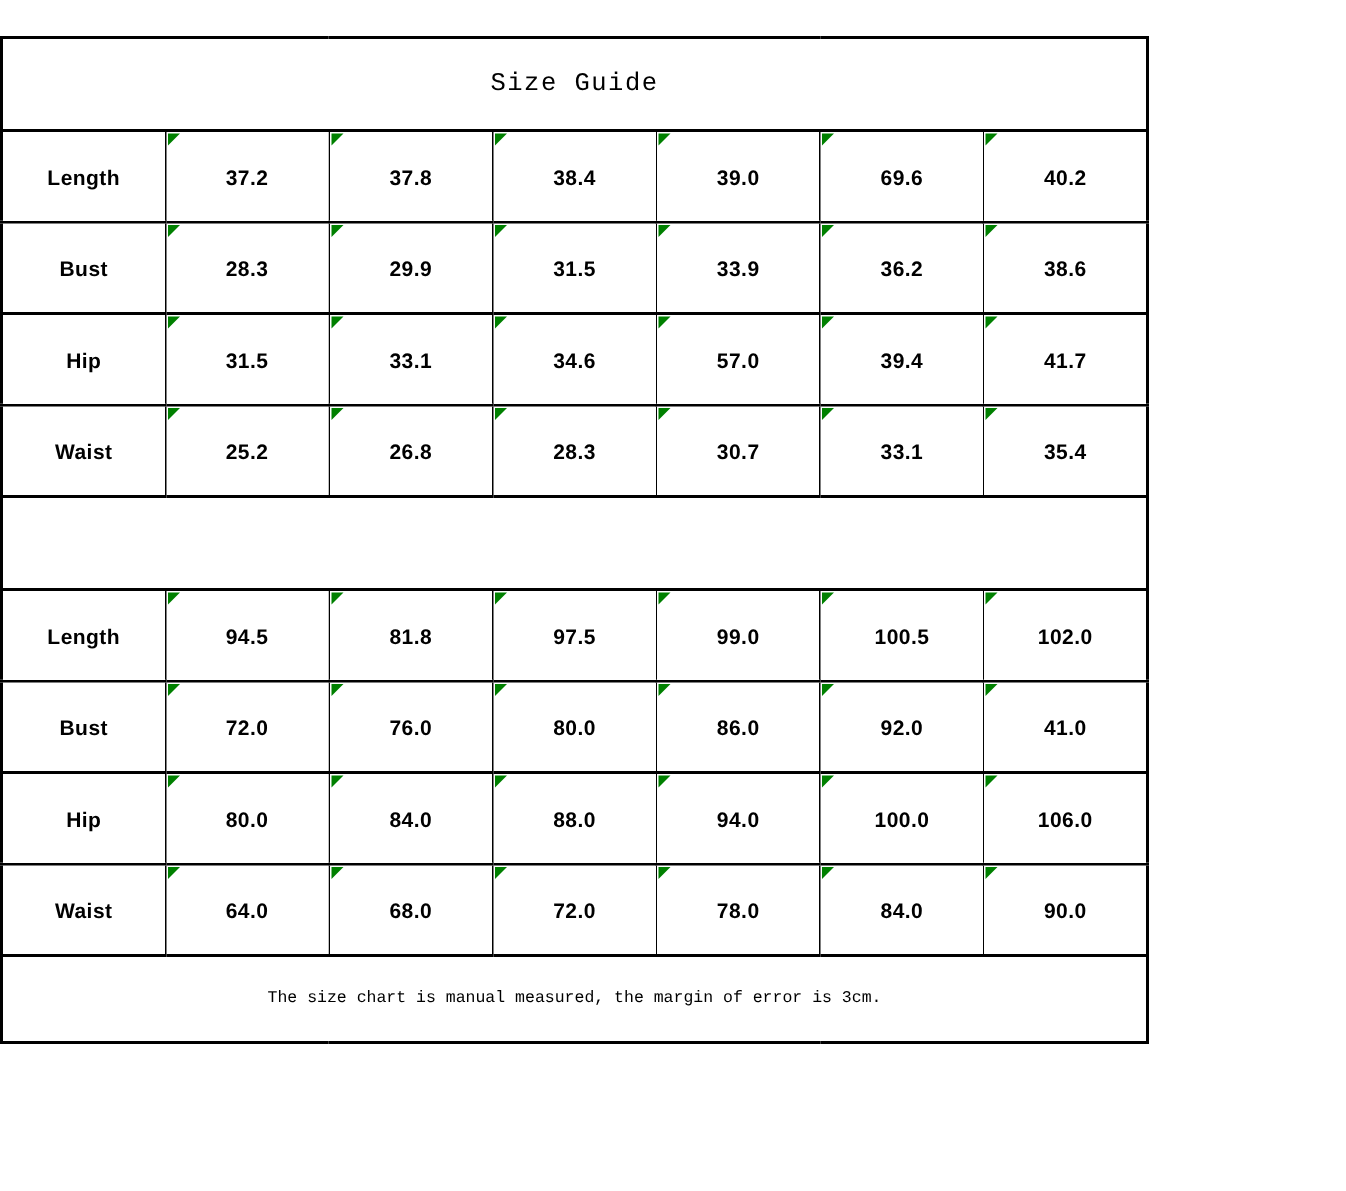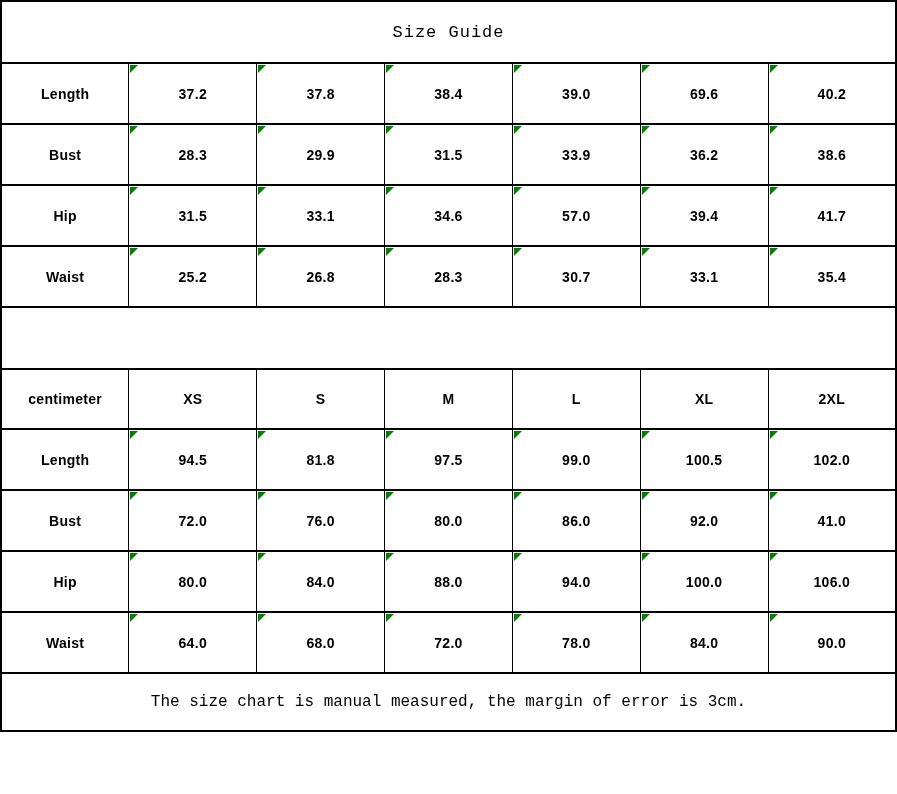--- a/index.html
+++ b/index.html
@@ -8,24 +8,25 @@
     background: #ffffff;
   }
   body {
     width: 897px;
     height: 794px;
     font-family: "Liberation Sans", sans-serif;
     color: #000000;
     overflow: hidden;
   }
   table.grid {
-    width: 897px;
+    width: 766px;
     border-collapse: collapse;
     table-layout: fixed;
     border: 2px solid var(--border-black, #000);
+    margin-top: 24px;
   }
   table.grid td, table.grid th {
     border: 1px solid var(--border-black, #000);
     border-top-width: 2px;
     border-bottom-width: 2px;
     padding: 0;
     margin: 0;
     text-align: center;
     vertical-align: middle;
     position: relative;
@@ -48,21 +49,21 @@
     font-size: 14px;
     letter-spacing: 0.3px;
   }
   .value-cell {
     font-weight: bold;
     font-size: 14px;
     letter-spacing: 0.3px;
   }
   .footer-cell {
     font-family: "Liberation Mono", "DejaVu Sans Mono", monospace;
-    font-size: 16px;
+    font-size: 11px;
     font-weight: normal;
   }
   .tri {
     position: absolute;
     top: 1px;
     left: 1px;
     width: 0;
     height: 0;
     border-top: 8px solid var(--marker-green, #008000);
     border-right: 8px solid transparent;
@@ -123,29 +124,20 @@
         <td class="value-cell"><span class="tri"></span><span>33.1</span></td>
         <td class="value-cell"><span class="tri"></span><span>35.4</span></td>
       </tr>
     </tbody>
   <tbody>
     <tr class="spacer-r">
       <td colspan="7" class="spacer-cell"></td>
     </tr>
   </tbody>
   <tbody class="section">
-      <tr class="head-r">
-        <th class="head-cell"><span>centimeter</span></th>
-        <th class="head-cell"><span>XS</span></th>
-        <th class="head-cell"><span>S</span></th>
-        <th class="head-cell"><span>M</span></th>
-        <th class="head-cell"><span>L</span></th>
-        <th class="head-cell"><span>XL</span></th>
-        <th class="head-cell"><span>2XL</span></th>
-      </tr>
       <tr class="data-r">
         <th class="label-cell"><span>Length</span></th>
         <td class="value-cell"><span class="tri"></span><span>94.5</span></td>
         <td class="value-cell"><span class="tri"></span><span>81.8</span></td>
         <td class="value-cell"><span class="tri"></span><span>97.5</span></td>
         <td class="value-cell"><span class="tri"></span><span>99.0</span></td>
         <td class="value-cell"><span class="tri"></span><span>100.5</span></td>
         <td class="value-cell"><span class="tri"></span><span>102.0</span></td>
       </tr>
       <tr class="data-r">

